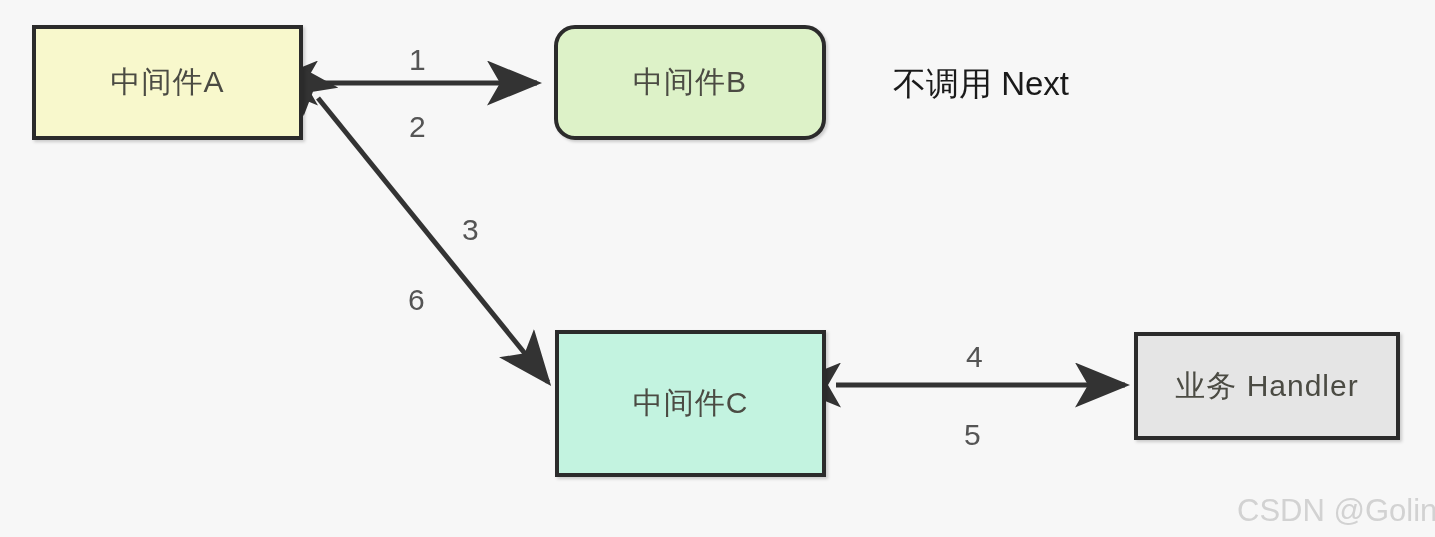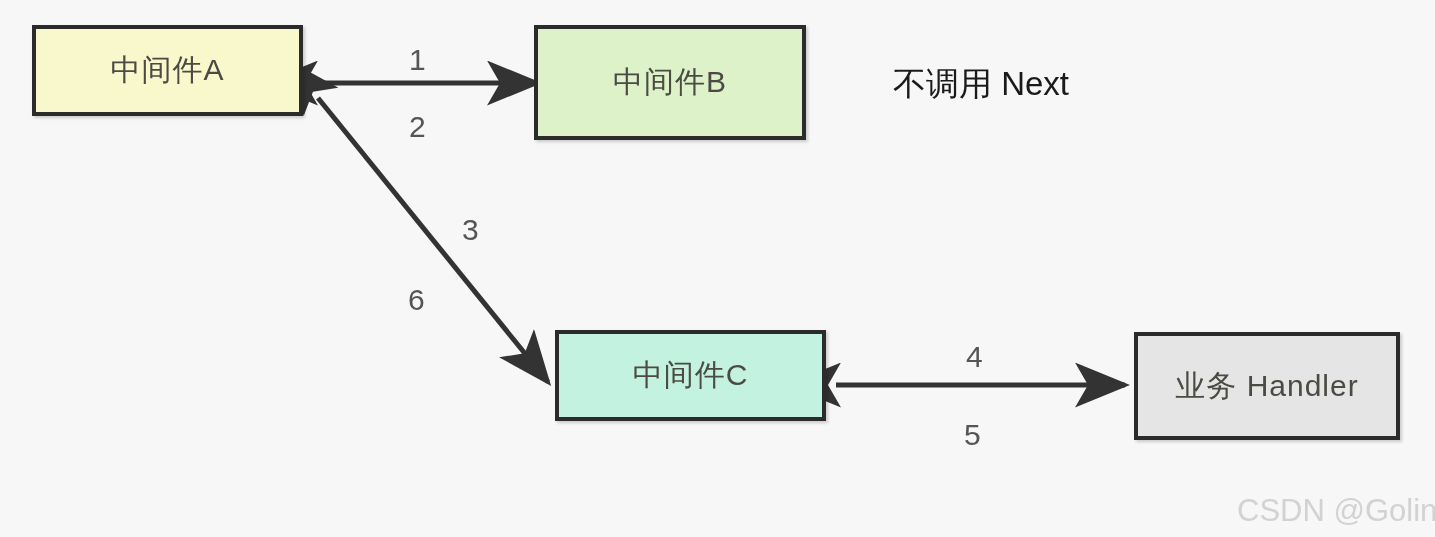--- a/index.html
+++ b/index.html
@@ -31,23 +31,23 @@
     justify-content: center;
     box-shadow: 2px 2px 3px rgba(0,0,0,0.18);
   }
   .node-label {
     font-size: 30px;
     color: #4b4b43;
     letter-spacing: 1px;
     white-space: nowrap;
     font-family: "Liberation Sans", "DejaVu Sans", sans-serif;
   }
-  #node-a  { left: 32px;   top: 25px;  width: 271px; height: 91px; background: #f8f8cc; }
-  #node-b  { left: 534px;  top: 25px;  width: 272px; height: 115px; background: #ddf2c8; }
-  #node-c  { left: 555px;  top: 330px; width: 271px; height: 91px; background: #c3f3e0; }
+  #node-a  { left: 32px;   top: 25px;  width: 271px; height: 115px; background: #f8f8cc; }
+  #node-b  { left: 554px;  top: 25px;  width: 272px; height: 115px; background: #ddf2c8; border-radius: 21px; }
+  #node-c  { left: 555px;  top: 330px; width: 271px; height: 147px; background: #c3f3e0; }
   #node-h  { left: 1134px; top: 332px; width: 266px; height: 108px; background: #e5e5e5; }
 
   .edge-num {
     position: absolute;
     font-size: 30px;
     color: #555555;
     font-family: "Liberation Sans", "DejaVu Sans", sans-serif;
     user-select: none;
   }
   #num-1 { left: 409px; top: 43px; }

